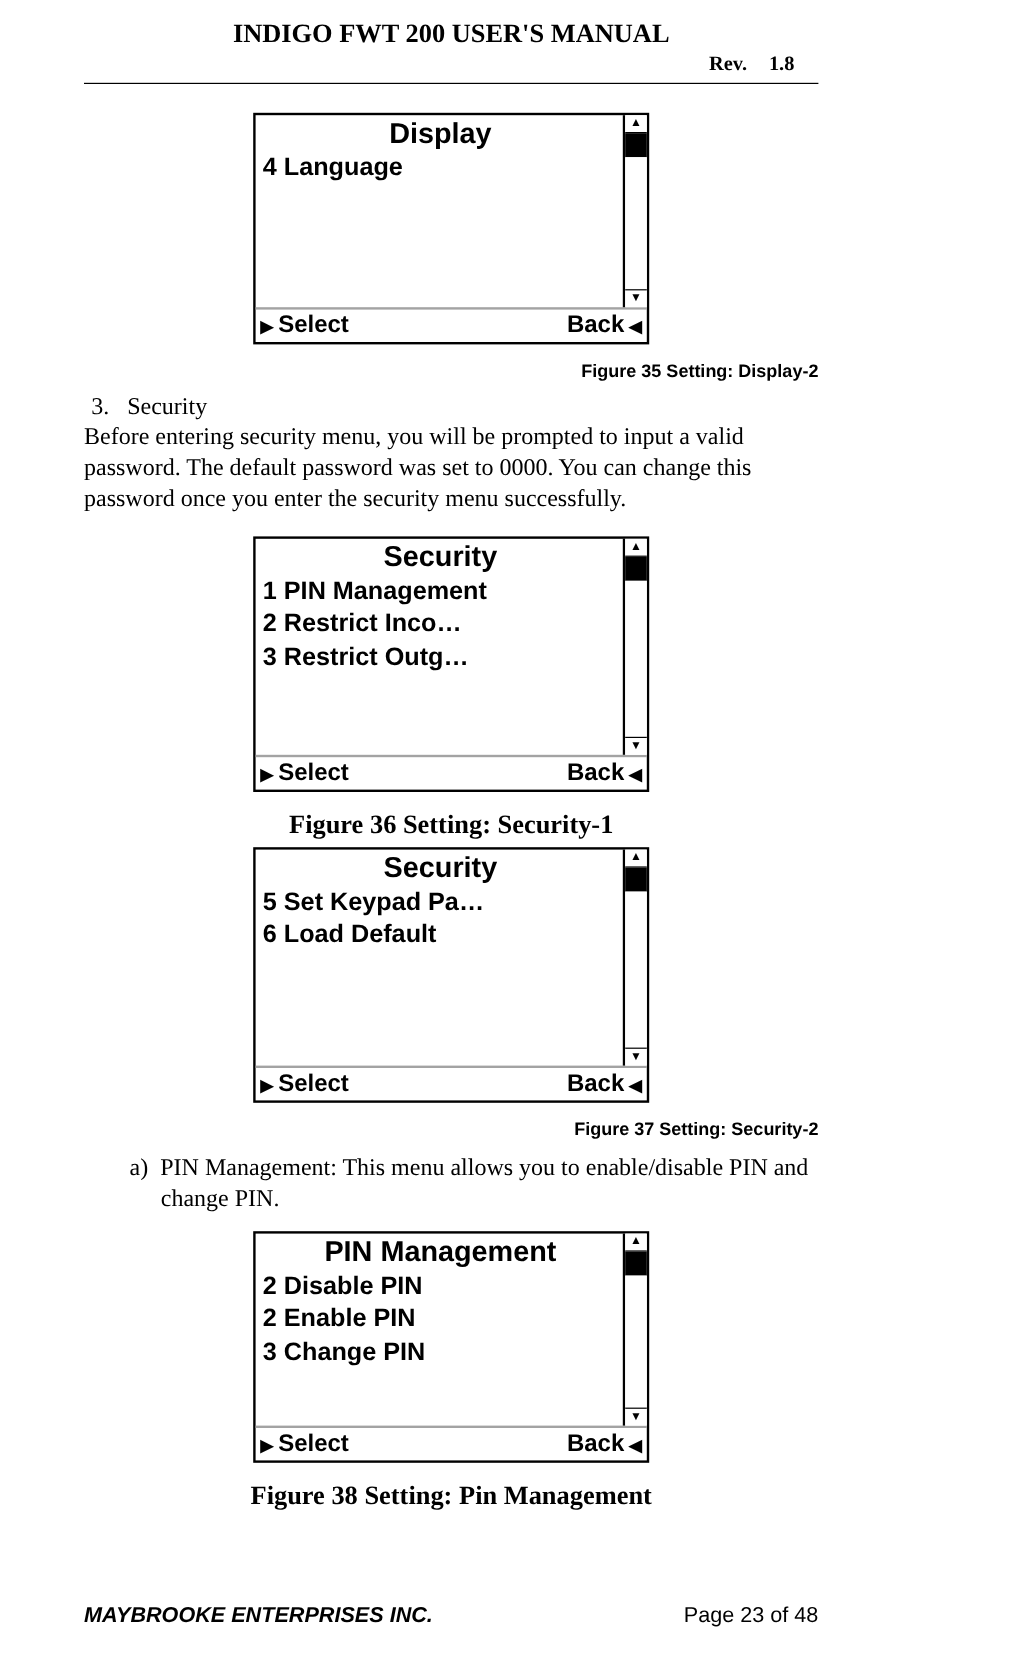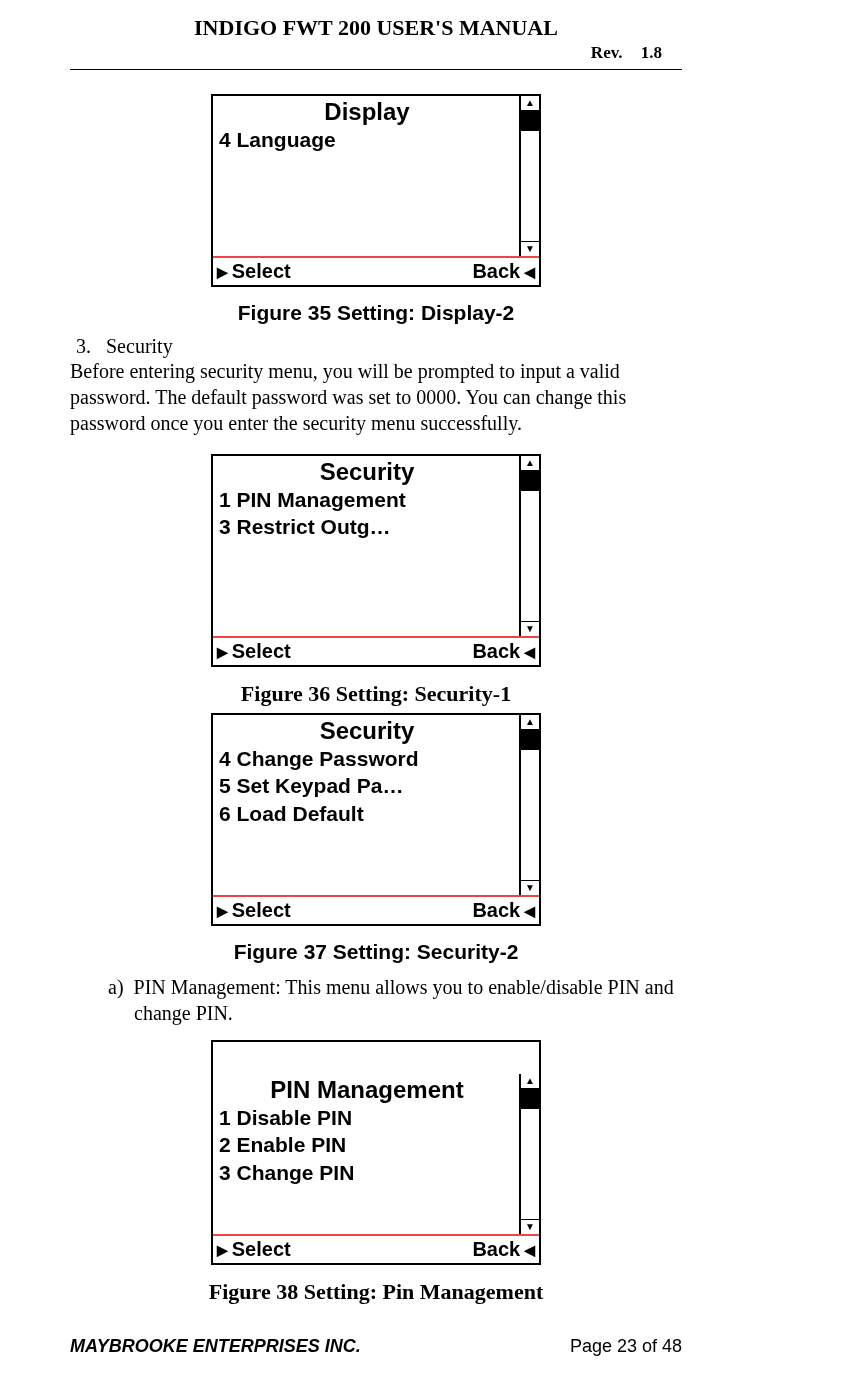--- a/index.html
+++ b/index.html
@@ -37,21 +37,21 @@
   }
   .phone-box {
     width: 330px;
     margin: 0 auto;
     border: 2px solid black;
     box-sizing: border-box;
     font-family: Arial, Helvetica, sans-serif;
   }
   .phone-screen {
     display: flex;
-    border-bottom: 2px solid #ef4444;
+    border-bottom: 2px solid #a3a3a3;
   }
   .screen-main {
     flex: 1;
     padding: 2px 4px 6px 6px;
   }
   .screen-title {
     text-align: center;
     font-weight: bold;
     font-size: 24px;
   }
@@ -90,24 +90,24 @@
   .soft-left, .soft-right {
     display: flex;
     align-items: center;
     gap: 4px;
   }
   .tri-right, .tri-left {
     font-size: 14px;
     line-height: 1;
   }
   .caption {
-    text-align: center;
-    font-weight: bold;
-    font-family: Arial, Helvetica, sans-serif;
-    font-size: 21px;
+    text-align: right;
+    font-weight: bold;
+    font-family: Arial, Helvetica, sans-serif;
+    font-size: 15px;
     margin: 14px 0 10px 0;
   }
   .caption-serif {
     text-align: center;
     font-weight: bold;
     font-family: "Times New Roman", Times, serif;
     font-size: 22px;
     margin: 14px 0 6px 0;
   }
   .body-text {
@@ -188,20 +188,21 @@
   </div>
   <div class="body-text">Before entering security menu, you will be prompted to input a valid password. The default password was set to 0000. You can change this password once you enter the security menu successfully.</div>
 
   <div class="spacer-md"></div>
 
   <div class="phone-box">
     <div class="phone-screen" style="height:180px;">
       <div class="screen-main">
         <div class="screen-title">Security</div>
         <div class="screen-line">1 PIN Management</div>
+        <div class="screen-line">2 Restrict Inco…</div>
         <div class="screen-line">3 Restrict Outg…</div>
       </div>
       <div class="scrollbar">
         <div class="arrow">▲</div>
         <div class="thumb"></div>
         <div class="track"></div>
         <div class="arrow down">▼</div>
       </div>
     </div>
     <div class="phone-soft">
@@ -214,21 +215,20 @@
         <span class="tri-left">◀</span>
       </div>
     </div>
   </div>
   <div class="caption-serif">Figure 36 Setting: Security-1</div>
 
   <div class="phone-box">
     <div class="phone-screen" style="height:180px;">
       <div class="screen-main">
         <div class="screen-title">Security</div>
-        <div class="screen-line">4 Change Password</div>
         <div class="screen-line">5 Set Keypad Pa…</div>
         <div class="screen-line">6 Load Default</div>
       </div>
       <div class="scrollbar">
         <div class="arrow">▲</div>
         <div class="thumb"></div>
         <div class="track"></div>
         <div class="arrow down">▼</div>
       </div>
     </div>
@@ -243,24 +243,24 @@
       </div>
     </div>
   </div>
   <div class="caption">Figure 37  Setting: Security-2</div>
 
   <div class="alpha-item">
     <span>a)</span>&nbsp;&nbsp;<span>PIN Management: This menu allows you to enable/disable PIN and change PIN.</span>
   </div>
 
   <div class="phone-box">
-    <div class="phone-screen" style="height:160px;margin-top:32px;">
+    <div class="phone-screen" style="height:160px;">
       <div class="screen-main">
         <div class="screen-title">PIN Management</div>
-        <div class="screen-line">1 Disable PIN</div>
+        <div class="screen-line">2 Disable PIN</div>
         <div class="screen-line">2 Enable  PIN</div>
         <div class="screen-line">3 Change PIN</div>
       </div>
       <div class="scrollbar">
         <div class="arrow">▲</div>
         <div class="thumb"></div>
         <div class="track"></div>
         <div class="arrow down">▼</div>
       </div>
     </div>

